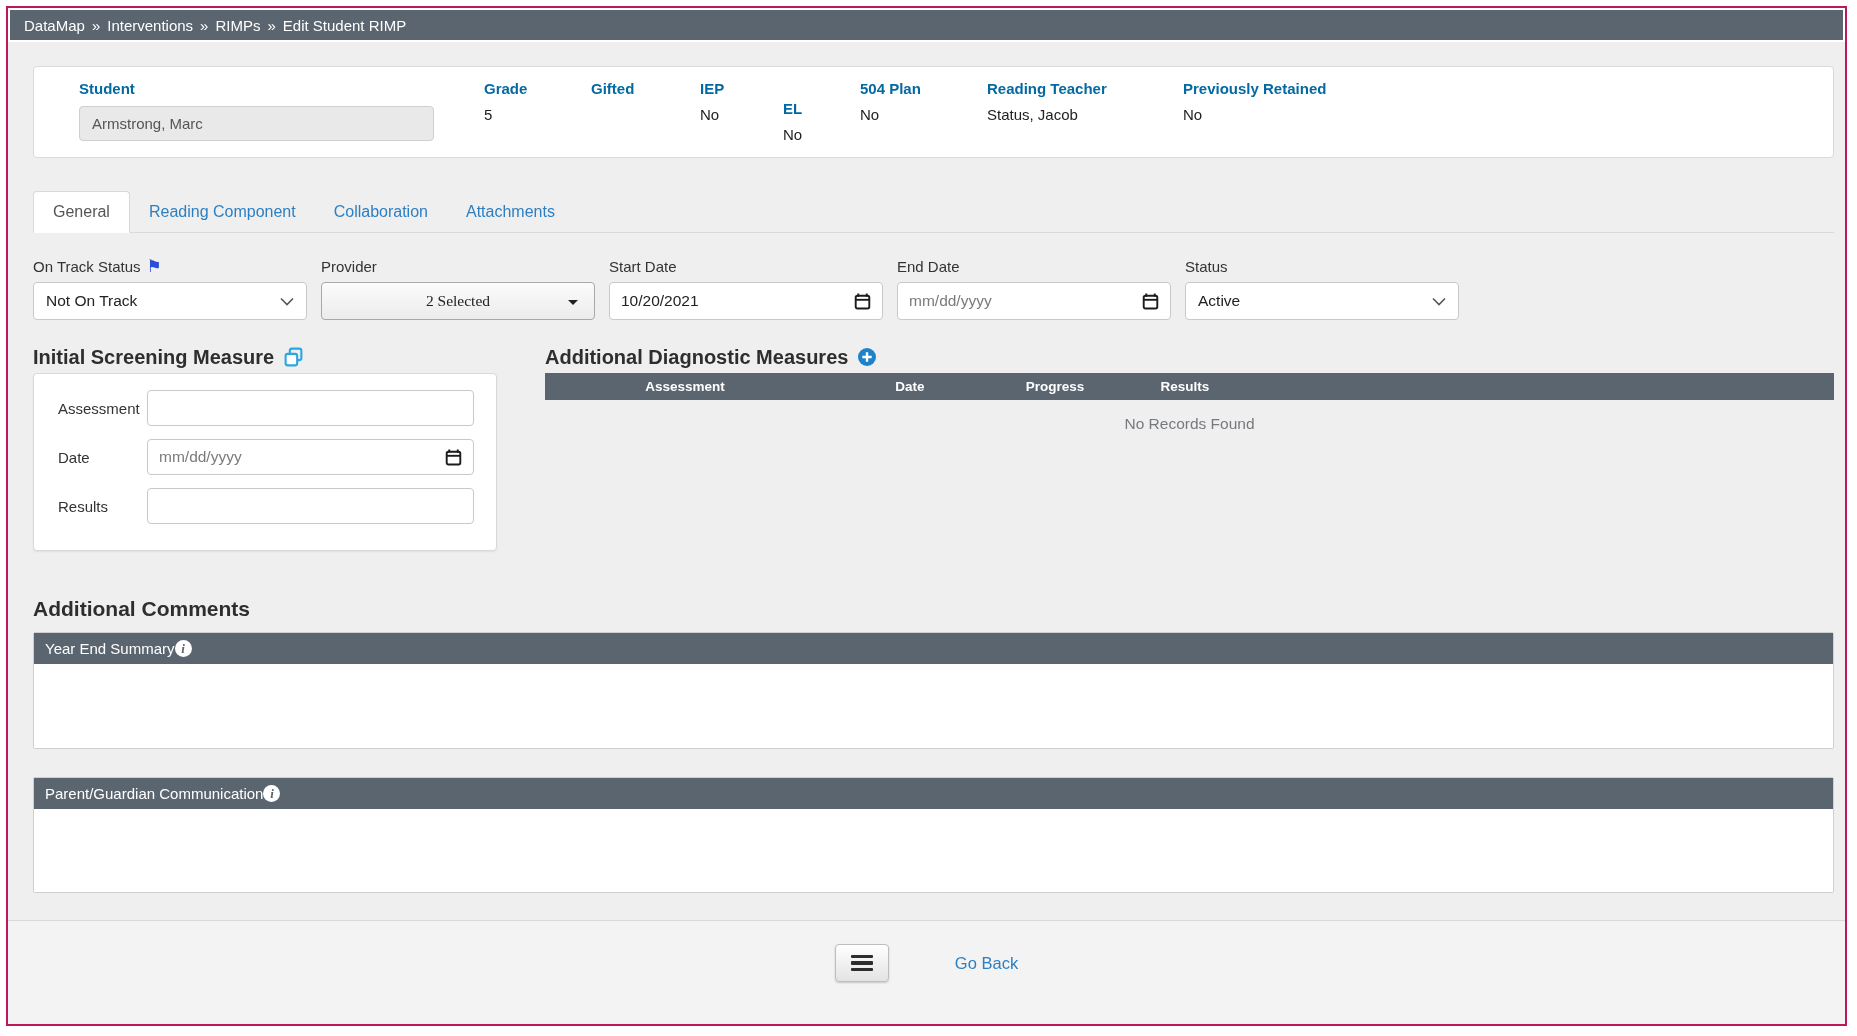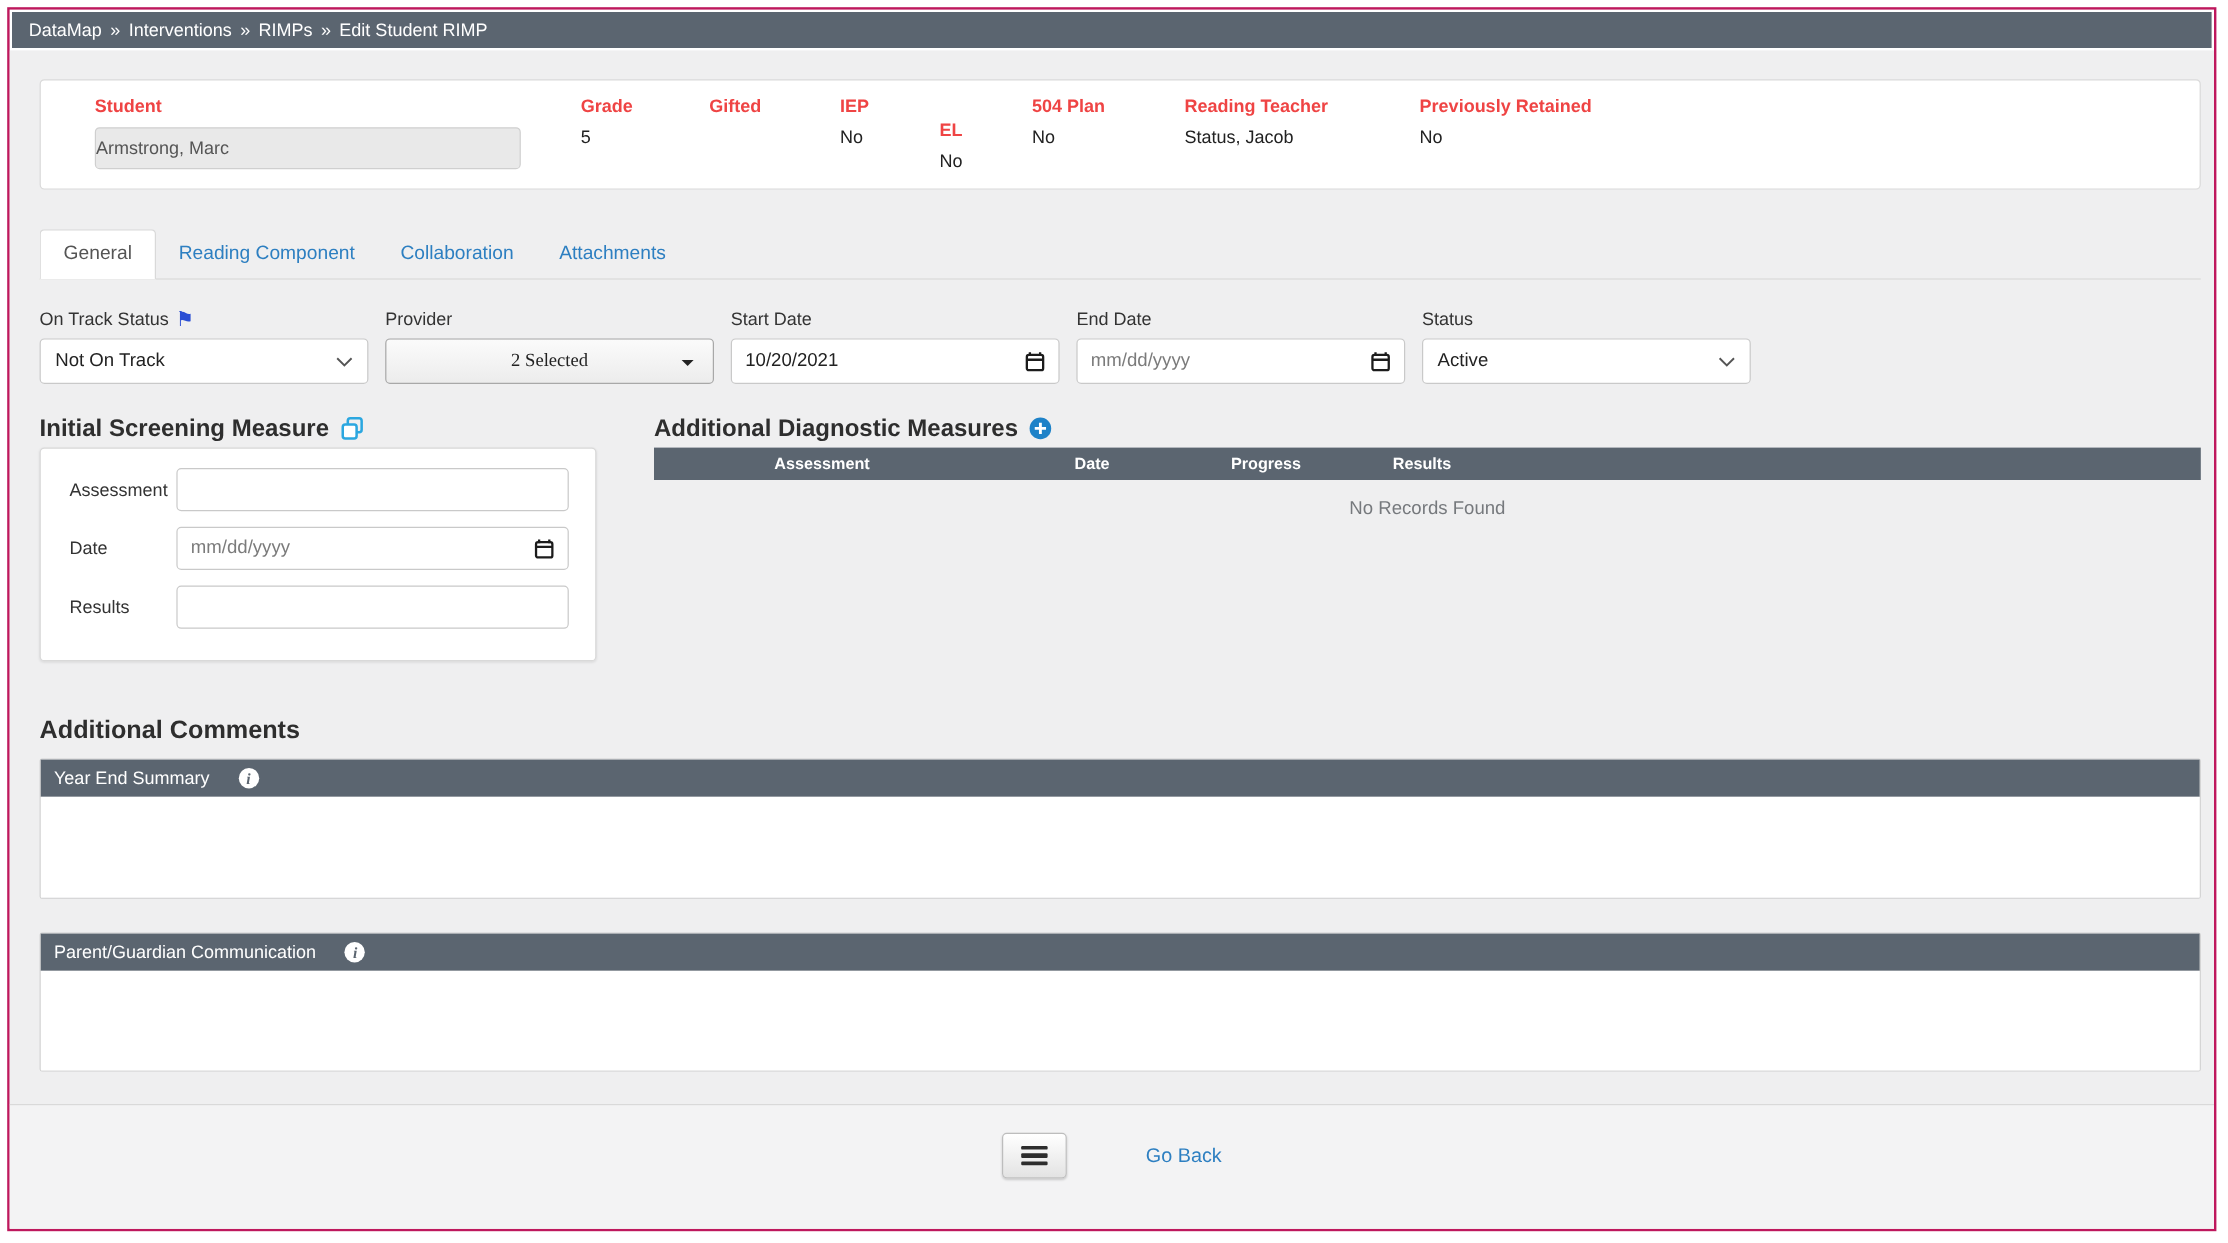--- a/index.html
+++ b/index.html
@@ -9,24 +9,24 @@
   
   .breadcrumb { margin:2px 2px 0 2px; height:30px; background:#5b6570; color:#fff; display:flex; align-items:center; padding:0 14px; font-size:15px; font-weight:500; }
   .breadcrumb .sep { margin:0 7px; font-size:15px; }
   .breadcrumb .crumb { cursor:default; }
 
   
   .content { flex:1; background:#efeff0; margin-top:2px; padding:24px 11px 0 25px; overflow:hidden; display:flex; flex-direction:column; }
 
   
   .student-card { height:92px; background:#fff; border:1px solid #d9d9d9; border-radius:4px; display:flex; padding:13px 0 0 45px; }
-  .s-label { font-weight:bold; font-size:15px; color:#ef4444; margin-bottom:9px; white-space:nowrap; }
+  .s-label { font-weight:bold; font-size:15px; color:#0369a1; margin-bottom:9px; white-space:nowrap; }
   .s-value { font-size:15px; color:#222; white-space:nowrap; }
   .s-student { width:405px; }
-  .student-input { width:355px; height:35px; background:#e9e9e9; border:1px solid #cfcfcf; border-radius:4px; color:#555; font-size:15px; line-height:33px; padding:0 0; margin-top:1px; }
+  .student-input { width:355px; height:35px; background:#e9e9e9; border:1px solid #cfcfcf; border-radius:4px; color:#555; font-size:15px; line-height:33px; padding:0 12px; margin-top:1px; }
   .s-col-0 { width:107px; } .s-col-1 { width:109px; } .s-col-2 { width:83px; }
   .s-col-3 { width:77px;margin-top:20px; }  .s-col-4 { width:127px; } .s-col-5 { width:196px; }
   .s-col-6 { width:220px; }
 
   
   .tabs { margin-top:32px; display:flex; align-items:flex-end; border-bottom:1px solid #d9d9d9; height:43px; }
   .tab { padding:11px 19px; font-size:16px; color:#2d7fc1; cursor:pointer; white-space:nowrap; }
   .tab.active { background:#fff; border:1px solid #d9d9d9; border-bottom:1px solid #fff; margin-bottom:-1px; border-radius:4px 4px 0 0; color:#555; }
 
   
@@ -55,21 +55,21 @@
 
   .diag-table-header { margin-top:4px; height:27px; background:#5b6570; display:flex; align-items:center; color:#fff; font-weight:bold; font-size:13.5px; }
   .th-cell { text-align:center; }
   .th-0 { width:280px; } .th-1 { width:170px; } .th-2 { width:120px; } .th-3 { width:140px; }
   .no-records { margin-top:15px; text-align:center; color:#76797d; font-size:15.5px; }
 
   
   .comments-heading { margin-top:46px; font-size:21px; font-weight:bold; color:#2e2e2e; height:24px; }
   .comment-panel { margin-top:11px; border:1px solid #cfcfcf; border-radius:2px; }
   .comment-panel.second { margin-top:28px; }
-  .cp-header { height:31px; background:#5b6570; color:#fff; font-size:15px; display:flex; align-items:center; gap:24px; padding:0 11px; }
+  .cp-header { height:31px; background:#5b6570; color:#fff; font-size:15px; display:flex; align-items:center; gap:0; padding:0 11px; }
   .cp-body { background:#fff; }
   .cp-body.b1 { height:84px; } .cp-body.b2 { height:83px; }
   .info-icon { width:17px; height:17px; border-radius:50%; background:#fff; color:#5b6570; font-family:"Liberation Serif", serif; font-weight:bold; font-style:italic; font-size:13px; display:flex; align-items:center; justify-content:center; line-height:1; }
 
   
   .footer { margin:27px -11px 0 -25px; border-top:1px solid #d9d9d9; background:#f3f3f4; flex:1; padding-top:23px; display:flex; justify-content:center; align-items:flex-start; gap:66px; }
   .menu-btn { width:54px; height:38px; border-radius:4px; background:linear-gradient(#ffffff,#e3e3e3); border:1px solid #bdbdbd; box-shadow:0 1px 2px rgba(0,0,0,.18); display:flex; flex-direction:column; align-items:center; justify-content:center; gap:3.4px; cursor:pointer; }
   .menu-btn .bar { width:22px; height:3.2px; background:#2d2d2d; border-radius:1px; }
   .go-back { color:#2d7fc1; font-size:16.5px; line-height:38px; cursor:pointer; text-decoration:none; }
 

